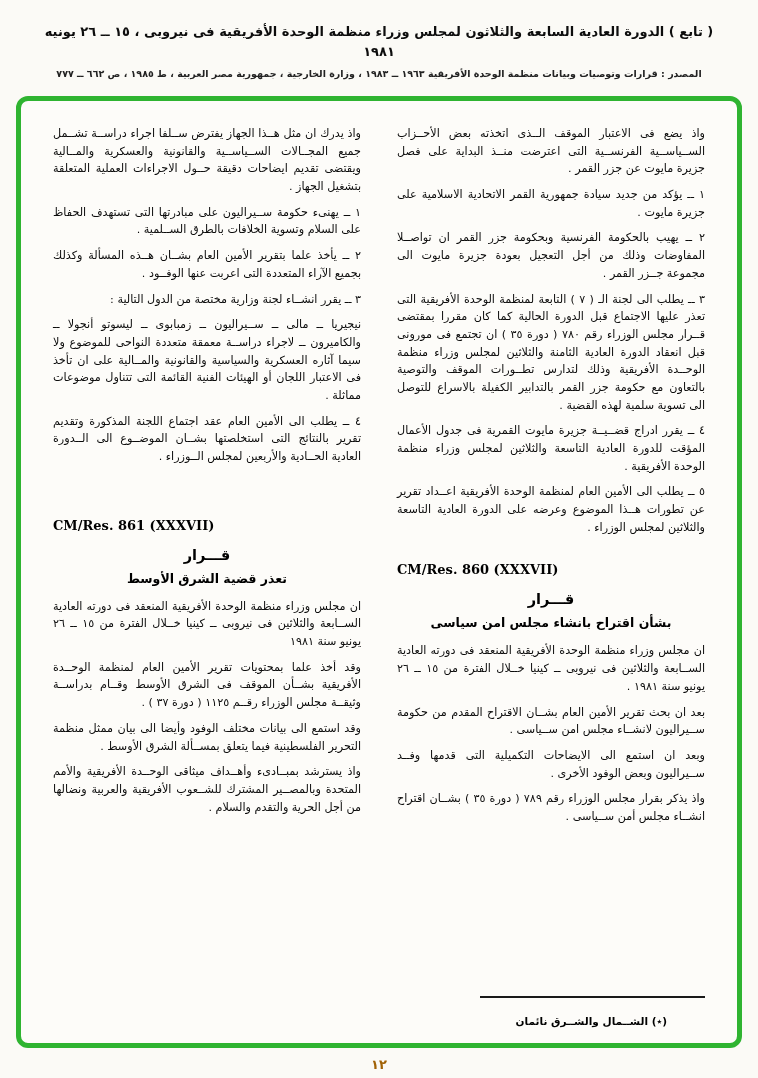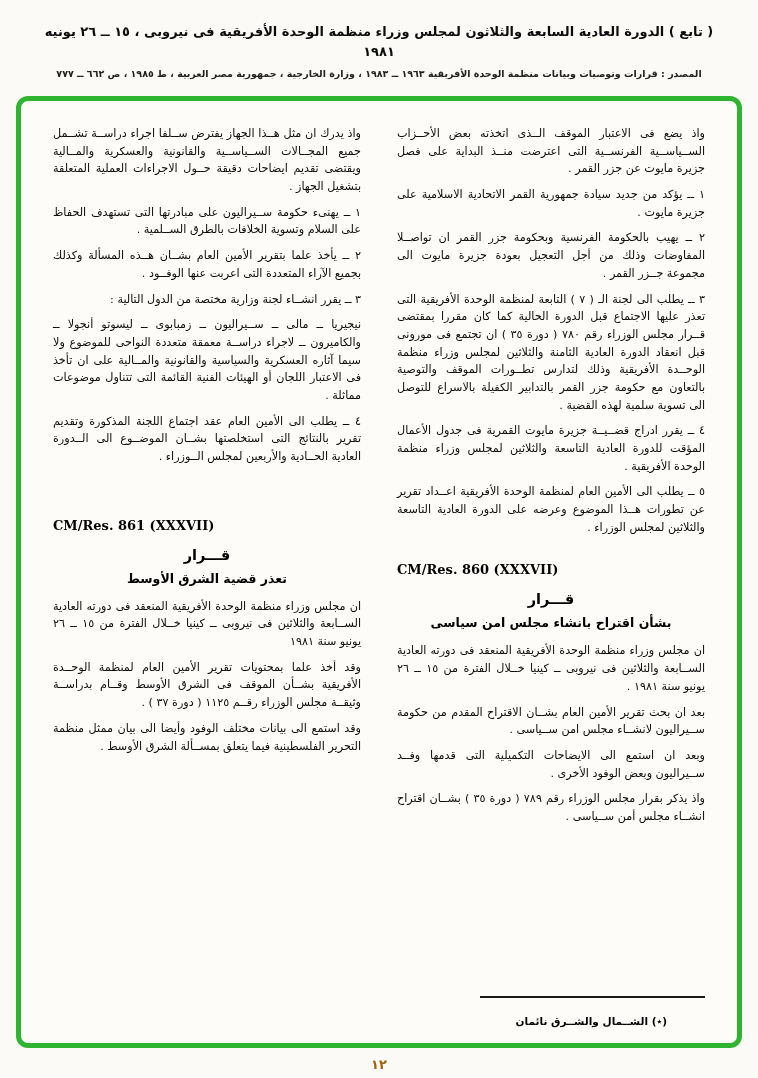--- a/index.html
+++ b/index.html
@@ -102,20 +102,21 @@
         <p>نيجيريا ــ مالى ــ ســيراليون ــ زمبابوى ــ ليسوتو أنجولا ــ والكاميرون ــ لاجراء دراســة معمقة متعددة النواحى للموضوع ولا سيما آثاره العسكرية والسياسية والقانونية والمــالية على ان تأخذ فى الاعتبار اللجان أو الهيئات الفنية القائمة التى تتناول موضوعات مماثلة .</p>
         <p>٤ ــ يطلب الى الأمين العام عقد اجتماع اللجنة المذكورة وتقديم تقرير بالنتائج التى استخلصتها بشــان الموضــوع الى الــدورة العادية الحــادية والأربعين لمجلس الــوزراء .</p>
 
         <div class="res-number">CM/Res. 861 (XXXVII)</div>
         <div class="res-title">قـــرار</div>
         <div class="res-subject">تعذر قضية الشرق الأوسط</div>
 
         <p>ان مجلس وزراء منظمة الوحدة الأفريقية المنعقد فى دورته العادية الســابعة والثلاثين فى نيروبى ــ كينيا خــلال الفترة من ١٥ ــ ٢٦ يونيو سنة ١٩٨١</p>
         <p>وقد أخذ علما بمحتويات تقرير الأمين العام لمنظمة الوحــدة الأفريقية بشــأن الموقف فى الشرق الأوسط وقــام بدراســة وثيقــة مجلس الوزراء رقــم ١١٢٥ ( دورة ٣٧ ) .</p>
         <p>وقد استمع الى بيانات مختلف الوفود وأيضا الى بيان ممثل منظمة التحرير الفلسطينية فيما يتعلق بمســألة الشرق الأوسط .</p>
+        <p>واذ يسترشد بمبــادىء وأهــداف ميثاقى الوحــدة الأفريقية والأمم المتحدة وبالمصــير المشترك للشــعوب الأفريقية والعربية ونضالها من أجل الحرية والتقدم والسلام .</p>
       </section>
 
     </div>
   </div>
 
   <div class="page-number">١٢</div>
 
 </div>
 
 </body></html>

